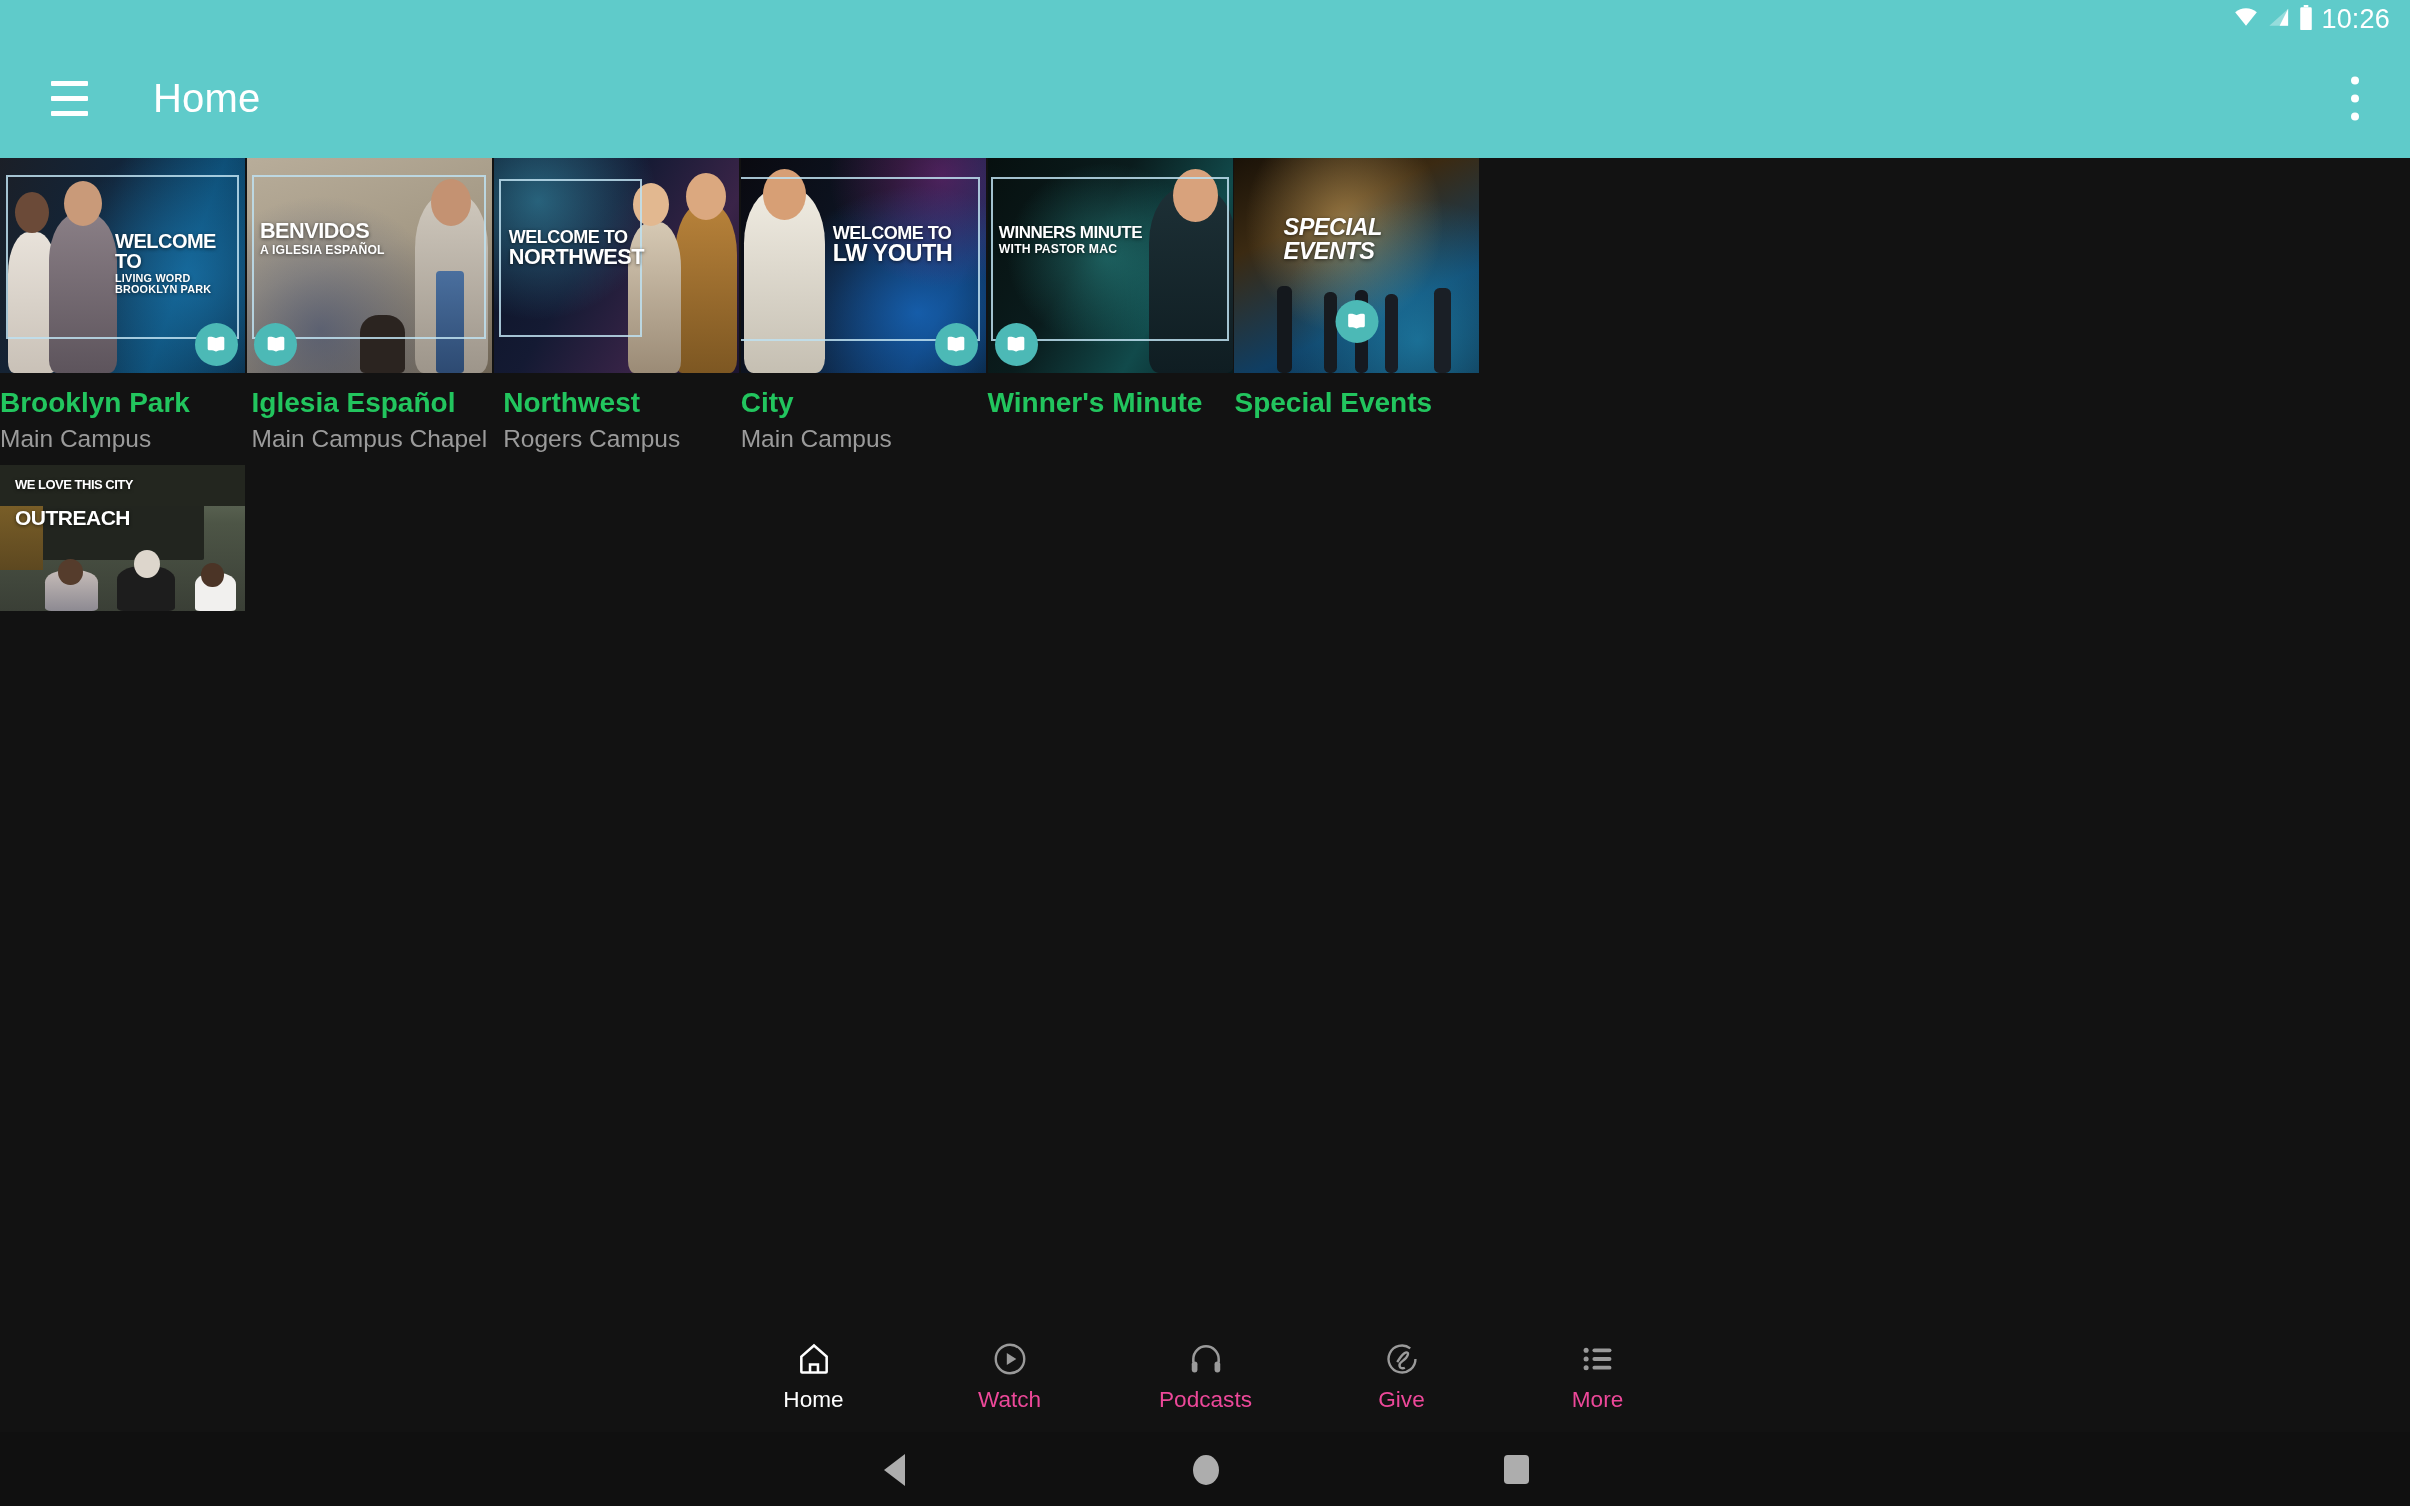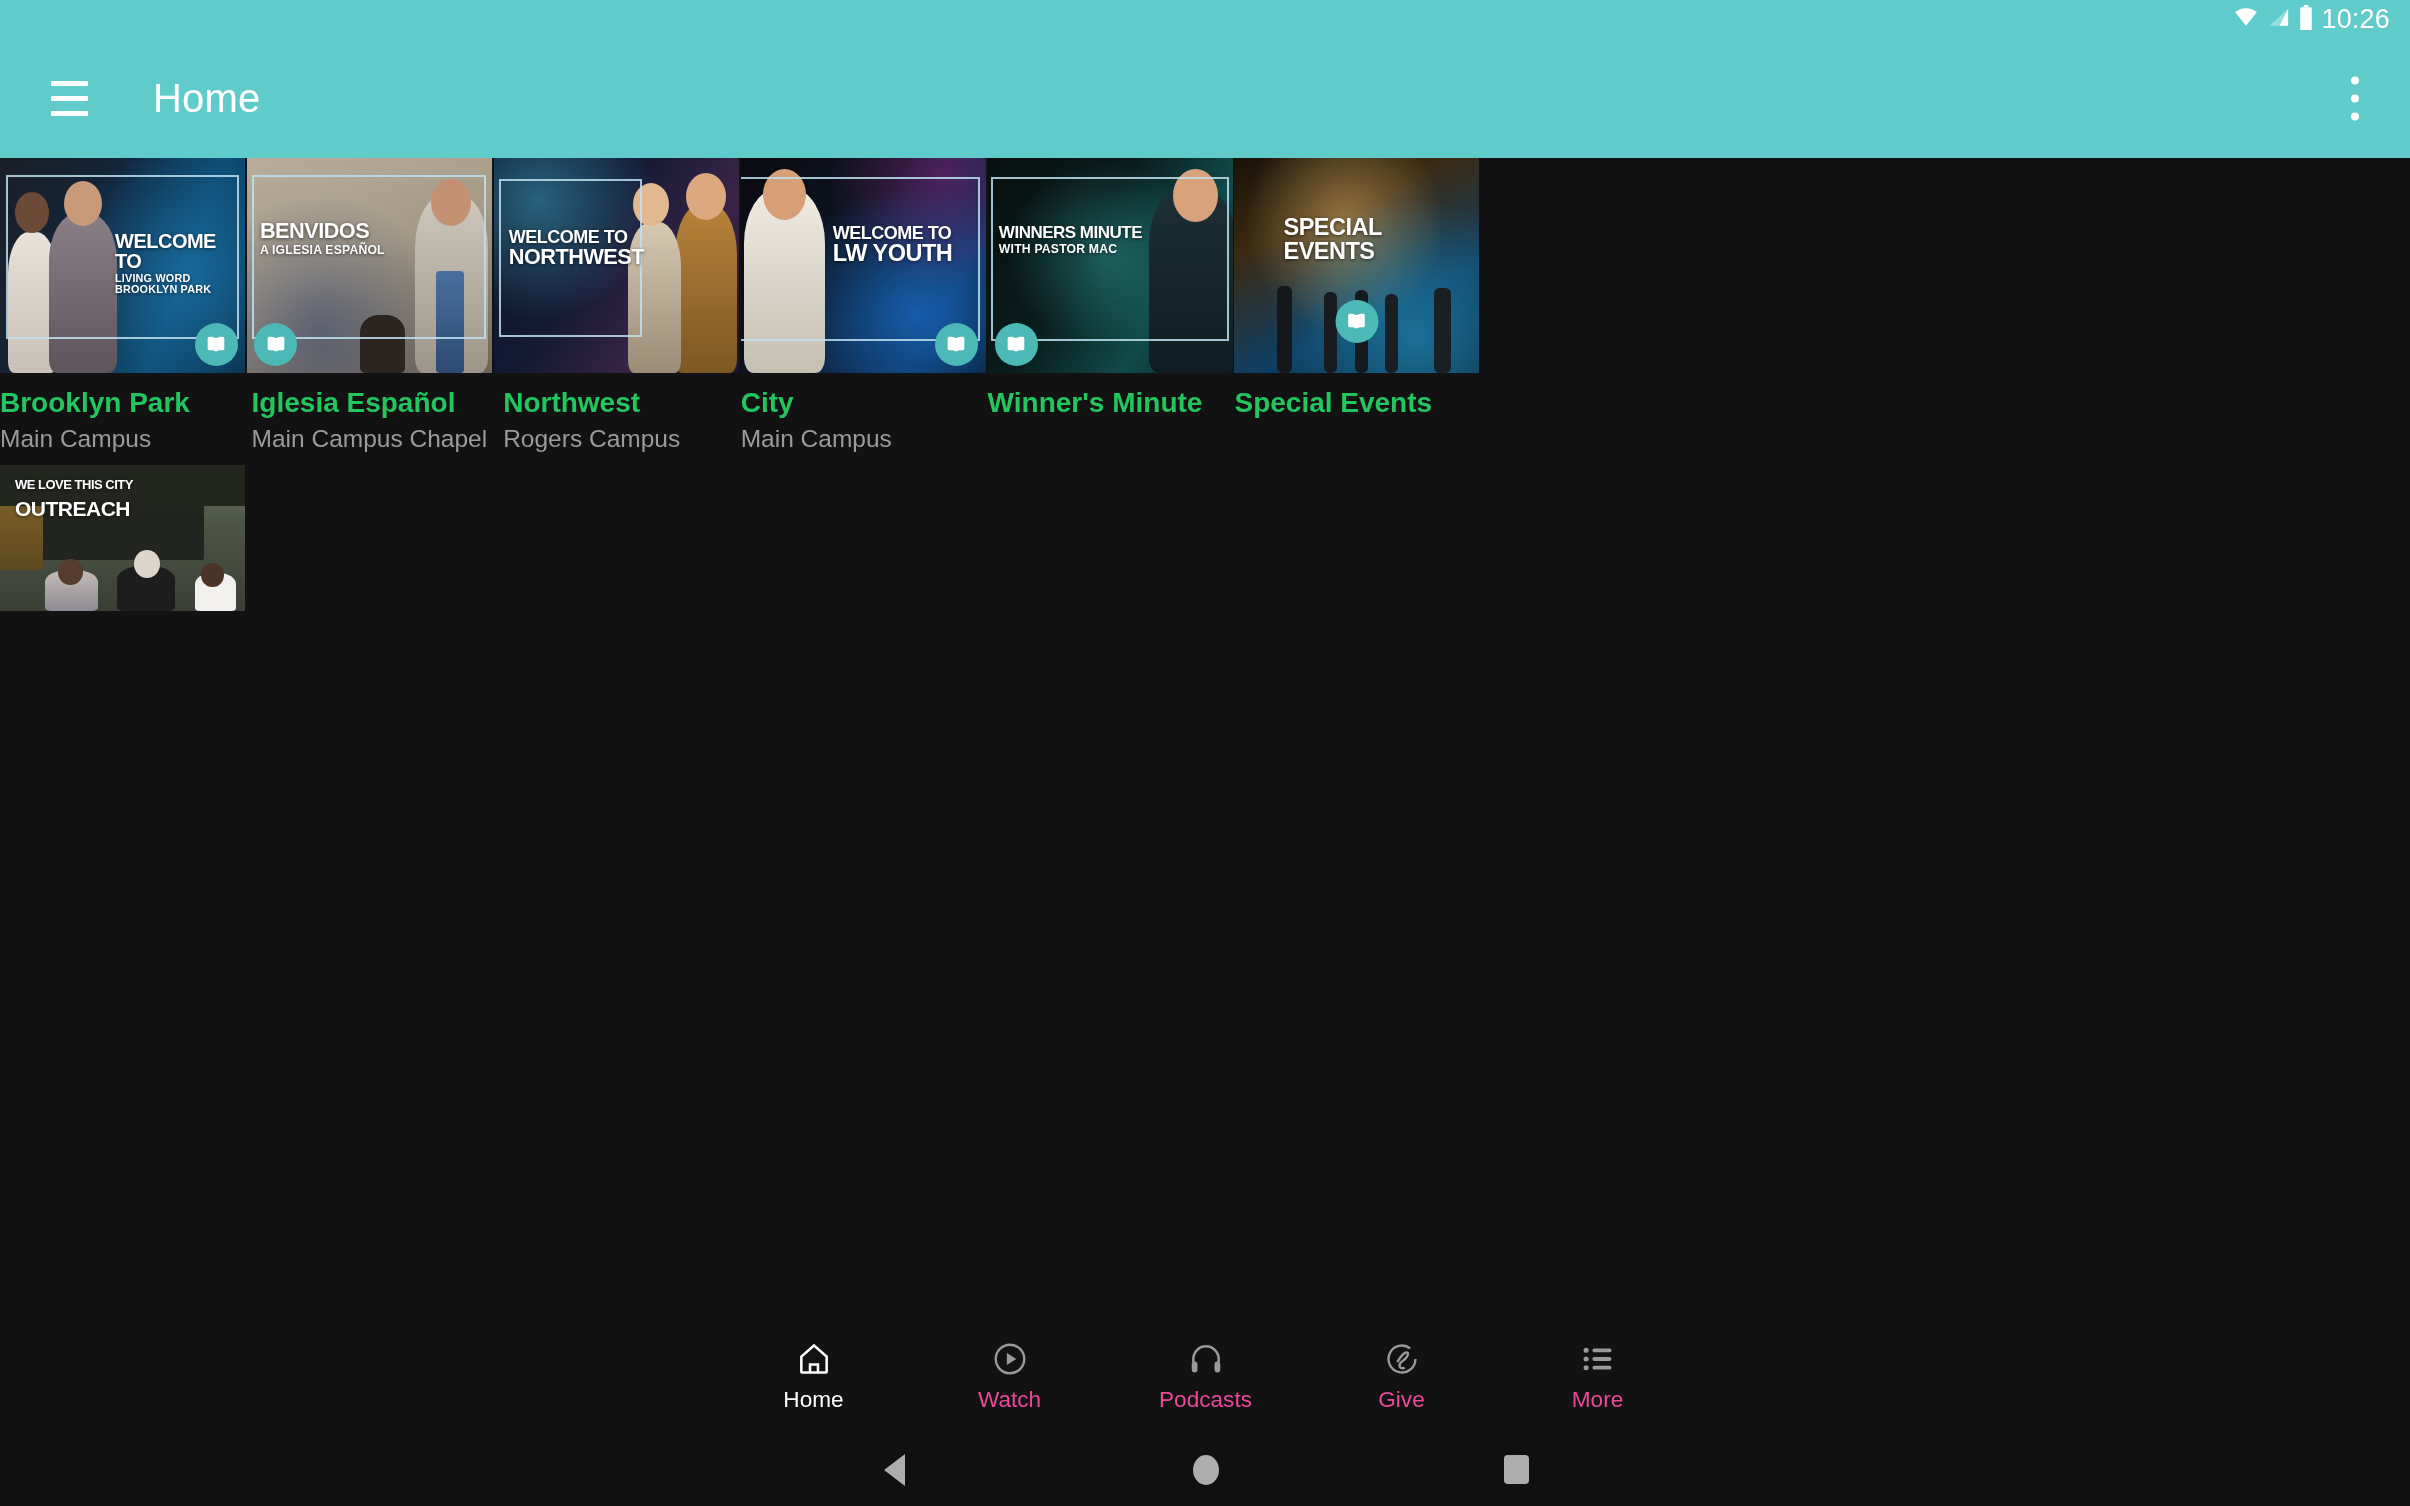--- a/index.html
+++ b/index.html
@@ -308,21 +308,21 @@
       <div class="card">
         <div class="card-thumb">
           <div class="scene" style="background:linear-gradient(155deg,#1a1208 0%,#3b2a12 30%,#0f3e63 68%,#0b2740 100%);"></div>
           <div class="scene" style="background:radial-gradient(ellipse at 45% 30%, rgba(255,205,120,.45), transparent 52%);"></div>
           <div class="scene" style="background:radial-gradient(ellipse at 75% 85%, rgba(40,170,215,.5), transparent 55%);"></div>
           <div class="person" style="left:43px; width:15px; height:87px; background:#14181d; border-radius:5.6px;"></div>
           <div class="person" style="left:90px; width:13px; height:81px; background:#171b20; border-radius:5.6px;"></div>
           <div class="person" style="left:121px; width:13px; height:83px; background:#151920; border-radius:5.6px;"></div>
           <div class="person" style="left:151px; width:13px; height:79px; background:#191d24; border-radius:5.6px;"></div>
           <div class="person" style="right:28px; width:17px; height:85px; background:#1a1f26; border-radius:5.6px;"></div>
-          <div class="ov-text ov-big" style="left:49px; top:58px; text-align:left;">
+          <div class="ov-text ov-big" style="left:49px; top:58px; text-align:left;font-style:italic;">
             <span class="l1" style="font-size:23.5px">Special</span>
             <span class="l1" style="font-size:23.5px">Events</span>
           </div>
           <div class="badge" style="left:50%; transform:translateX(-50%); bottom:30px;">
             <svg viewBox="0 0 24 24">
                 <path fill="#fff" d="M12 6.2C10.1 4.9 7.6 4.4 5 4.6c-.8.1-1.4.7-1.4 1.5v10.3c0 .9.8 1.6 1.7 1.5 2.2-.2 4.7.2 6.2 1.3V6.2Zm0 13c1.5-1.1 4-1.5 6.2-1.3.9.1 1.7-.6 1.7-1.5V6.1c0-.8-.6-1.4-1.4-1.5-2.6-.2-5.1.3-7 1.6v13Z"></path>
               </svg>
           </div>
         </div>
         <div class="card-meta">
@@ -335,21 +335,21 @@
 
     <div class="card-row row2" style="margin-top:11.3px;">
       <div class="card">
         <div class="card-thumb" style="height:146px;">
           <div class="scene" style="background:linear-gradient(180deg,#6f7a66 0%,#4d5546 40%,#3a3f36 100%);"></div>
           <div class="scene" style="position:absolute; left:7.5px; top:5.6px; right:41px; height:90px; background:#22251f; border-radius:1.9px;"></div>
           <div class="scene" style="position:absolute; left:0; top:5.6px; width:15px; height:98px; background:#3c4438;"></div>
           <div class="scene" style="position:absolute; right:0; top:0; width:43px; height:105px; background:linear-gradient(#8a6b2c,#5d4820);"></div>
           <div class="ov-text" style="left:15px; top:13px;">
             <span class="l1" style="font-size:13px">We Love This City</span>
-            <span class="l1" style="font-size:21px; margin-top:7px;">Outreach</span>
+            <span class="l1" style="font-size:21px; margin-top:16px;">Outreach</span>
           </div>
           <div class="scene" style="position:absolute; left:0; bottom:0; right:0; height:41px; background:#23261f;"></div>
           <div class="person" style="left:45px; width:53px; height:41px; background:linear-gradient(#c6bcb8,#8d8a92);"></div>
           <div class="head" style="left:58px; top:94px; width:24.5px; height:26px; background:#553c2c;"></div>
           <div class="person" style="left:117px; width:58px; height:45px; background:#1d1d1d;"></div>
           <div class="head" style="left:134px; top:85px; width:26px; height:28px; background:#ddd6cc;"></div>
           <div class="person" style="right:9.4px; width:41px; height:38px; background:#f1f0ee;"></div>
           <div class="head" style="right:21px; top:98px; width:22.6px; height:24.5px; background:#4b3426;"></div>
         </div>
       </div>

